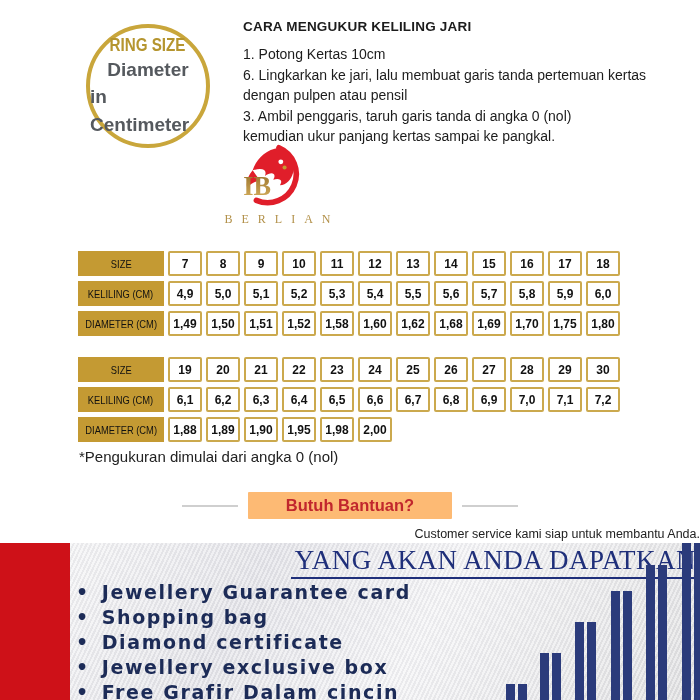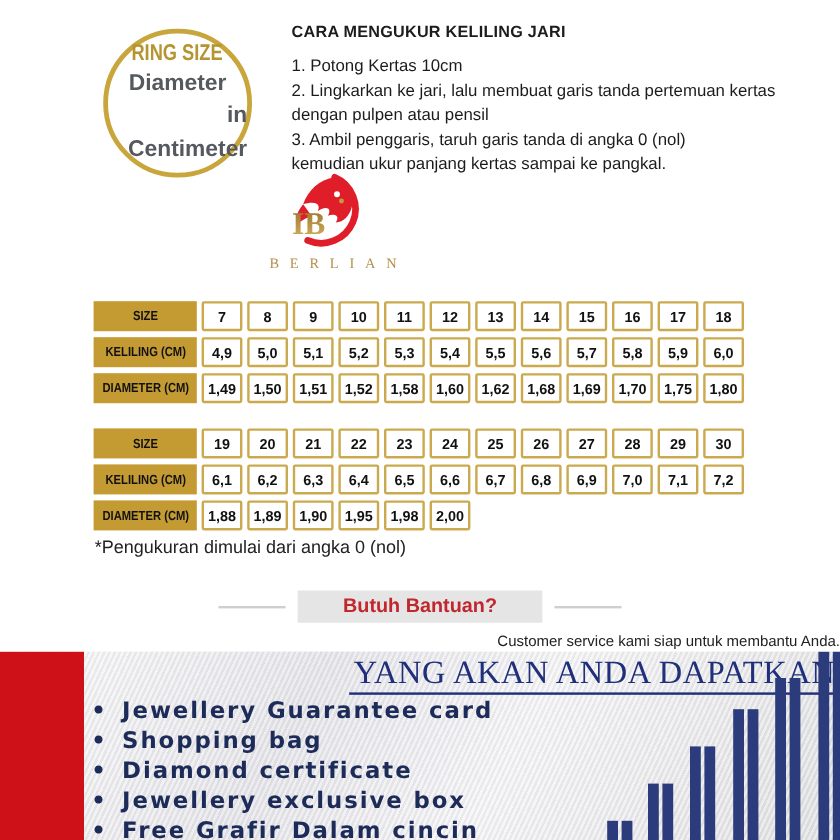--- a/index.html
+++ b/index.html
@@ -7,21 +7,21 @@
     position:relative; width:700px; height:700px; margin:0 auto;
     background:#ffffff; overflow:hidden;
     font-family:"Liberation Sans", sans-serif;
   }
 
   
   .badge {
     position:absolute; left:86px; top:24px; width:116px; height:116px;
     border:4px solid #C9A63B; border-radius:50%;
     display:flex; flex-direction:column; align-items:center; justify-content:center;
-    text-align:right; background:#fff;
+    text-align:left; background:#fff;
   }
   .badge-title { color:#B5952F; font-weight:bold; font-size:19px; transform:scaleX(0.8); white-space:nowrap; }
   .badge-sub { color:#55595e; font-size:19px; line-height:1.45;font-weight:bold; }
 
   
   .instructions { position:absolute; left:243px; top:19px; width:452px; color:#1c1c1c; }
   .ins-heading { font-weight:bold; font-size:13.5px; margin-bottom:11px; letter-spacing:0.2px; }
   .ins-step { font-size:14px; line-height:1.42; white-space:pre-line; margin-bottom:1px; }
 
   
@@ -33,42 +33,42 @@
   }
   .logo-sub {
     font-family:"Liberation Serif", serif; font-size:12px; letter-spacing:9px;
     color:#B3914A; margin-top:5px; padding-left:9px;
   }
 
   
   .size-table { position:absolute; left:78px; width:542px; }
   .trow { display:grid; grid-template-columns:86px repeat(12, 1fr); column-gap:4px; margin-bottom:5px; }
   .th {
-    background:#C49A33; color:#111; font-weight:bold; font-size:11px;
+    background:#C49A33; color:#111; font-weight:normal; font-size:11px;
     display:flex; align-items:center; justify-content:center; height:25px;
   }
   .th span { transform:scaleX(0.85); white-space:nowrap; }
   .td {
     background:#fff; border:2px solid #CBA94E; color:#111;
     font-weight:bold; font-size:12px; border-radius:2px;
     display:flex; align-items:center; justify-content:center; height:21px;
   }
   .td.empty { border-color:transparent; background:transparent; }
 
   
   .note { position:absolute; left:79px; top:448px; font-size:15px; color:#222; }
 
   
   .help-row {
     position:absolute; top:492px; left:0; width:700px;
     display:flex; align-items:center; justify-content:center; gap:10px;
   }
   .hline { width:56px; height:2px; background:#cfcfcf; }
   .help-btn {
-    background:#e5e5e5; color:#C1272D; font-weight:bold; font-size:16.5px;
+    background:#fdba74; color:#C1272D; font-weight:bold; font-size:16.5px;
     font-family:"Liberation Sans", sans-serif;
     padding:4px 38px; border:none; border-radius:1px; cursor:pointer;
   }
   .caption { position:absolute; top:527px; left:0; width:700px; text-align:right; font-size:12.5px; color:#222; }
 
   
   .benefits {
     position:absolute; left:0; top:543px; width:700px; height:157px; overflow:hidden;
     background:
       repeating-linear-gradient(115deg, rgba(255,255,255,0.35) 0 2px, rgba(190,190,196,0.18) 2px 4px),
@@ -97,21 +97,21 @@
   <div class="badge">
     <div class="badge-title">RING SIZE</div>
     <div class="badge-sub">Diameter</div>
     <div class="badge-sub">in Centimeter</div>
   </div>
 
   <div class="instructions">
     <div class="ins-heading">CARA MENGUKUR KELILING JARI</div>
     <div id="steps">
         <div class="ins-step">1. Potong Kertas 10cm</div>
-        <div class="ins-step">2. Lingkarkan ke jari, lalu membuat garis tanda pertemuan kertas
+        <div class="ins-step">6. Lingkarkan ke jari, lalu membuat garis tanda pertemuan kertas
 dengan pulpen atau pensil</div>
         <div class="ins-step">3. Ambil penggaris, taruh garis tanda di angka 0 (nol)
 kemudian ukur panjang kertas sampai ke pangkal.</div>
       </div>
   </div>
 
   <div class="logo">
     <svg width="122" height="66" viewBox="0 0 130 70">
       <defs>
         <linearGradient id="gld" x1="0" y1="0" x2="0" y2="1">

